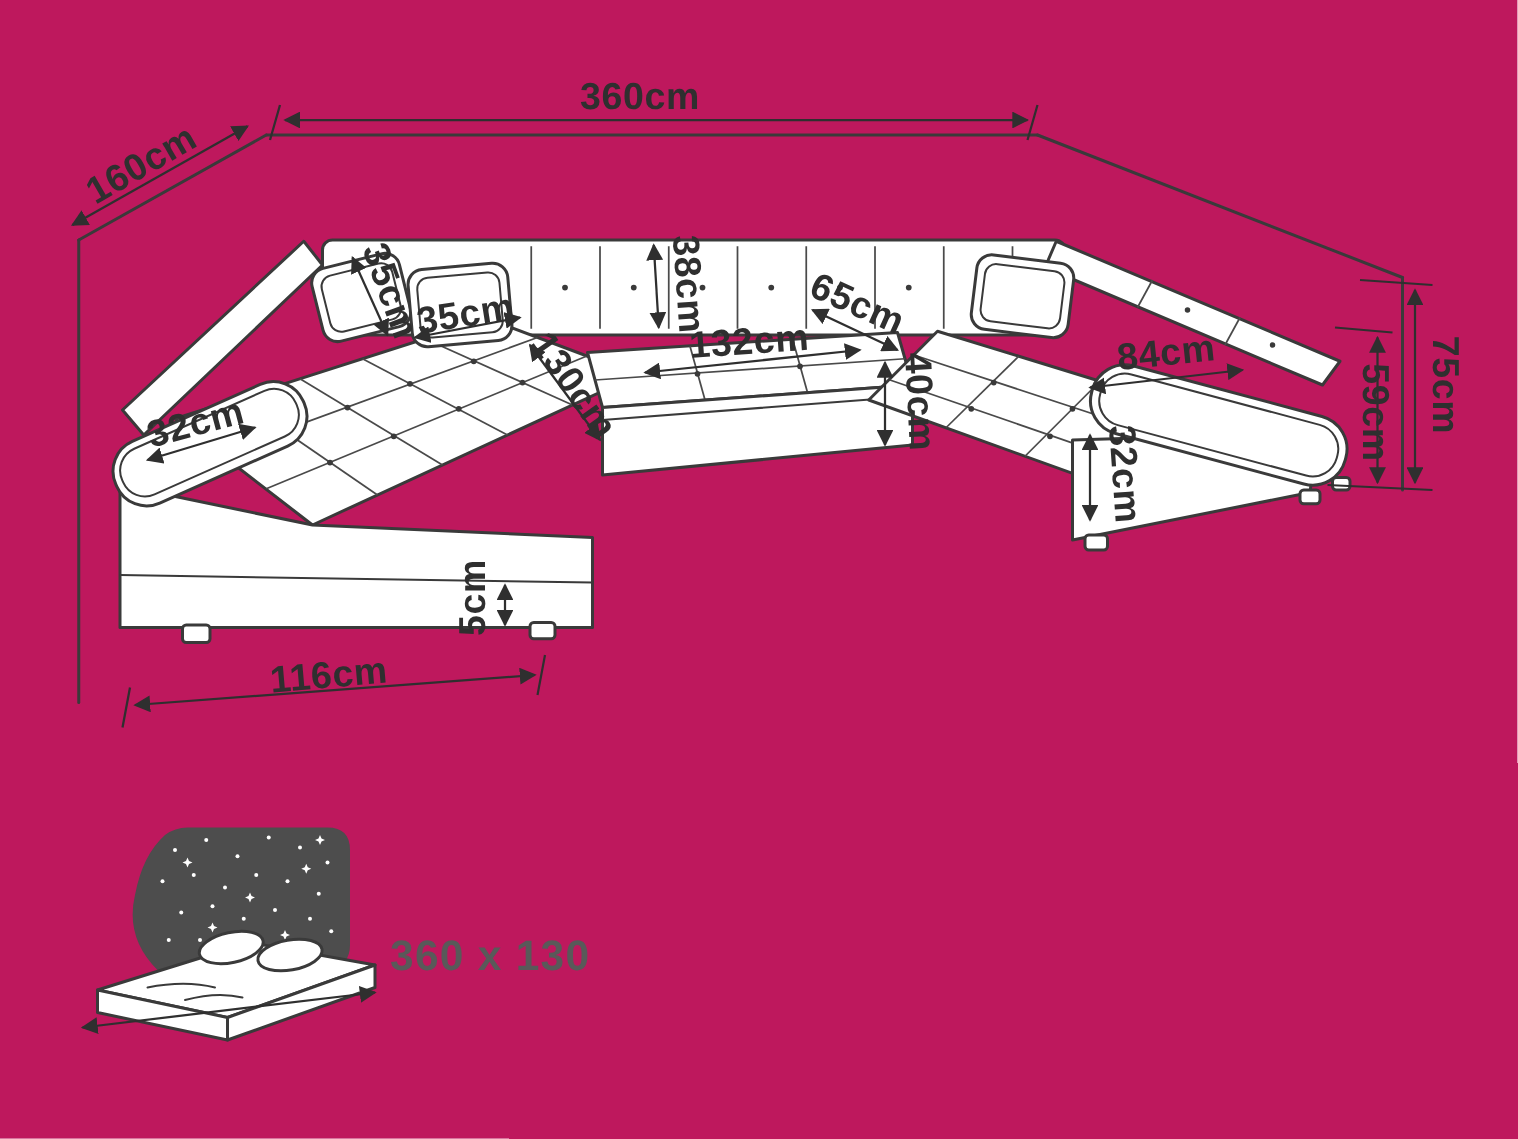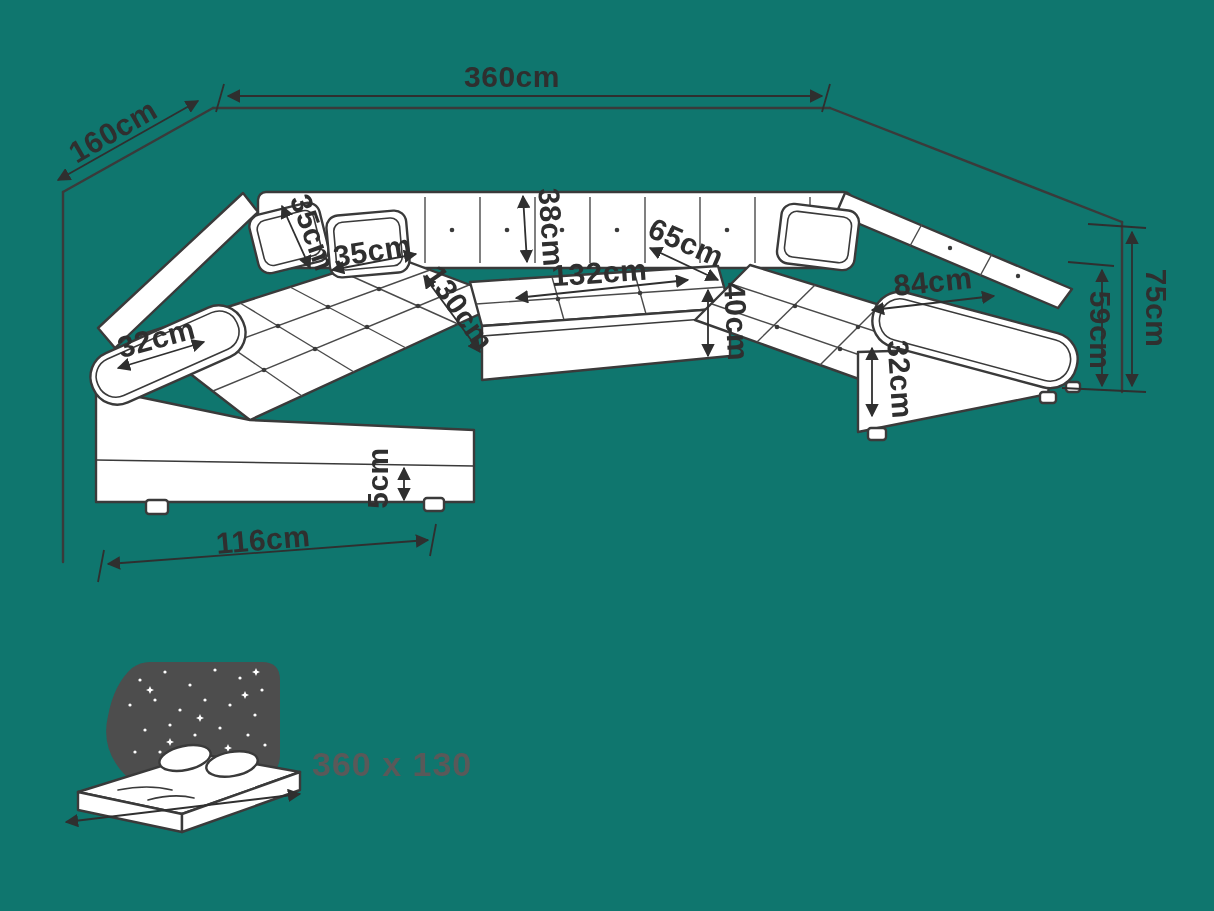--- a/index.html
+++ b/index.html
@@ -1,16 +1,16 @@
 <!DOCTYPE html>
 <html><head>
 <meta charset="utf-8">
 <style>
   html,body{margin:0;padding:0;background:#ffffff;}
-  .stage{position:relative;width:1214px;height:911px;background:#0f766e;overflow:hidden;}
+  .stage{position:relative;width:1214px;height:911px;background:#be185d;overflow:hidden;}
   svg{display:block;}
   .outline{fill:#ffffff;stroke:#3a3a3a;stroke-width:2.4;stroke-linejoin:round;}
   .line{stroke:#3a3a3a;stroke-width:2.4;fill:none;stroke-linecap:round;}
   .thin{stroke:#3a3a3a;stroke-width:1.6;fill:none;stroke-linecap:round;}
   .tuft{stroke:#4a4a4a;stroke-width:1.4;fill:none;}
   .dot{fill:#3a3a3a;stroke:none;}
   .dim-line{stroke:#2f2f2f;stroke-width:1.8;fill:none;}
   .tick{stroke:#2f2f2f;stroke-width:1.8;fill:none;}
   text.dim{font:700 30px "Liberation Sans", sans-serif;fill:#2f2f2f;text-anchor:middle;letter-spacing:.5px;}
   text.bed-label{font:700 34px "Liberation Sans", sans-serif;fill:#595959;text-anchor:start;letter-spacing:1px;}

